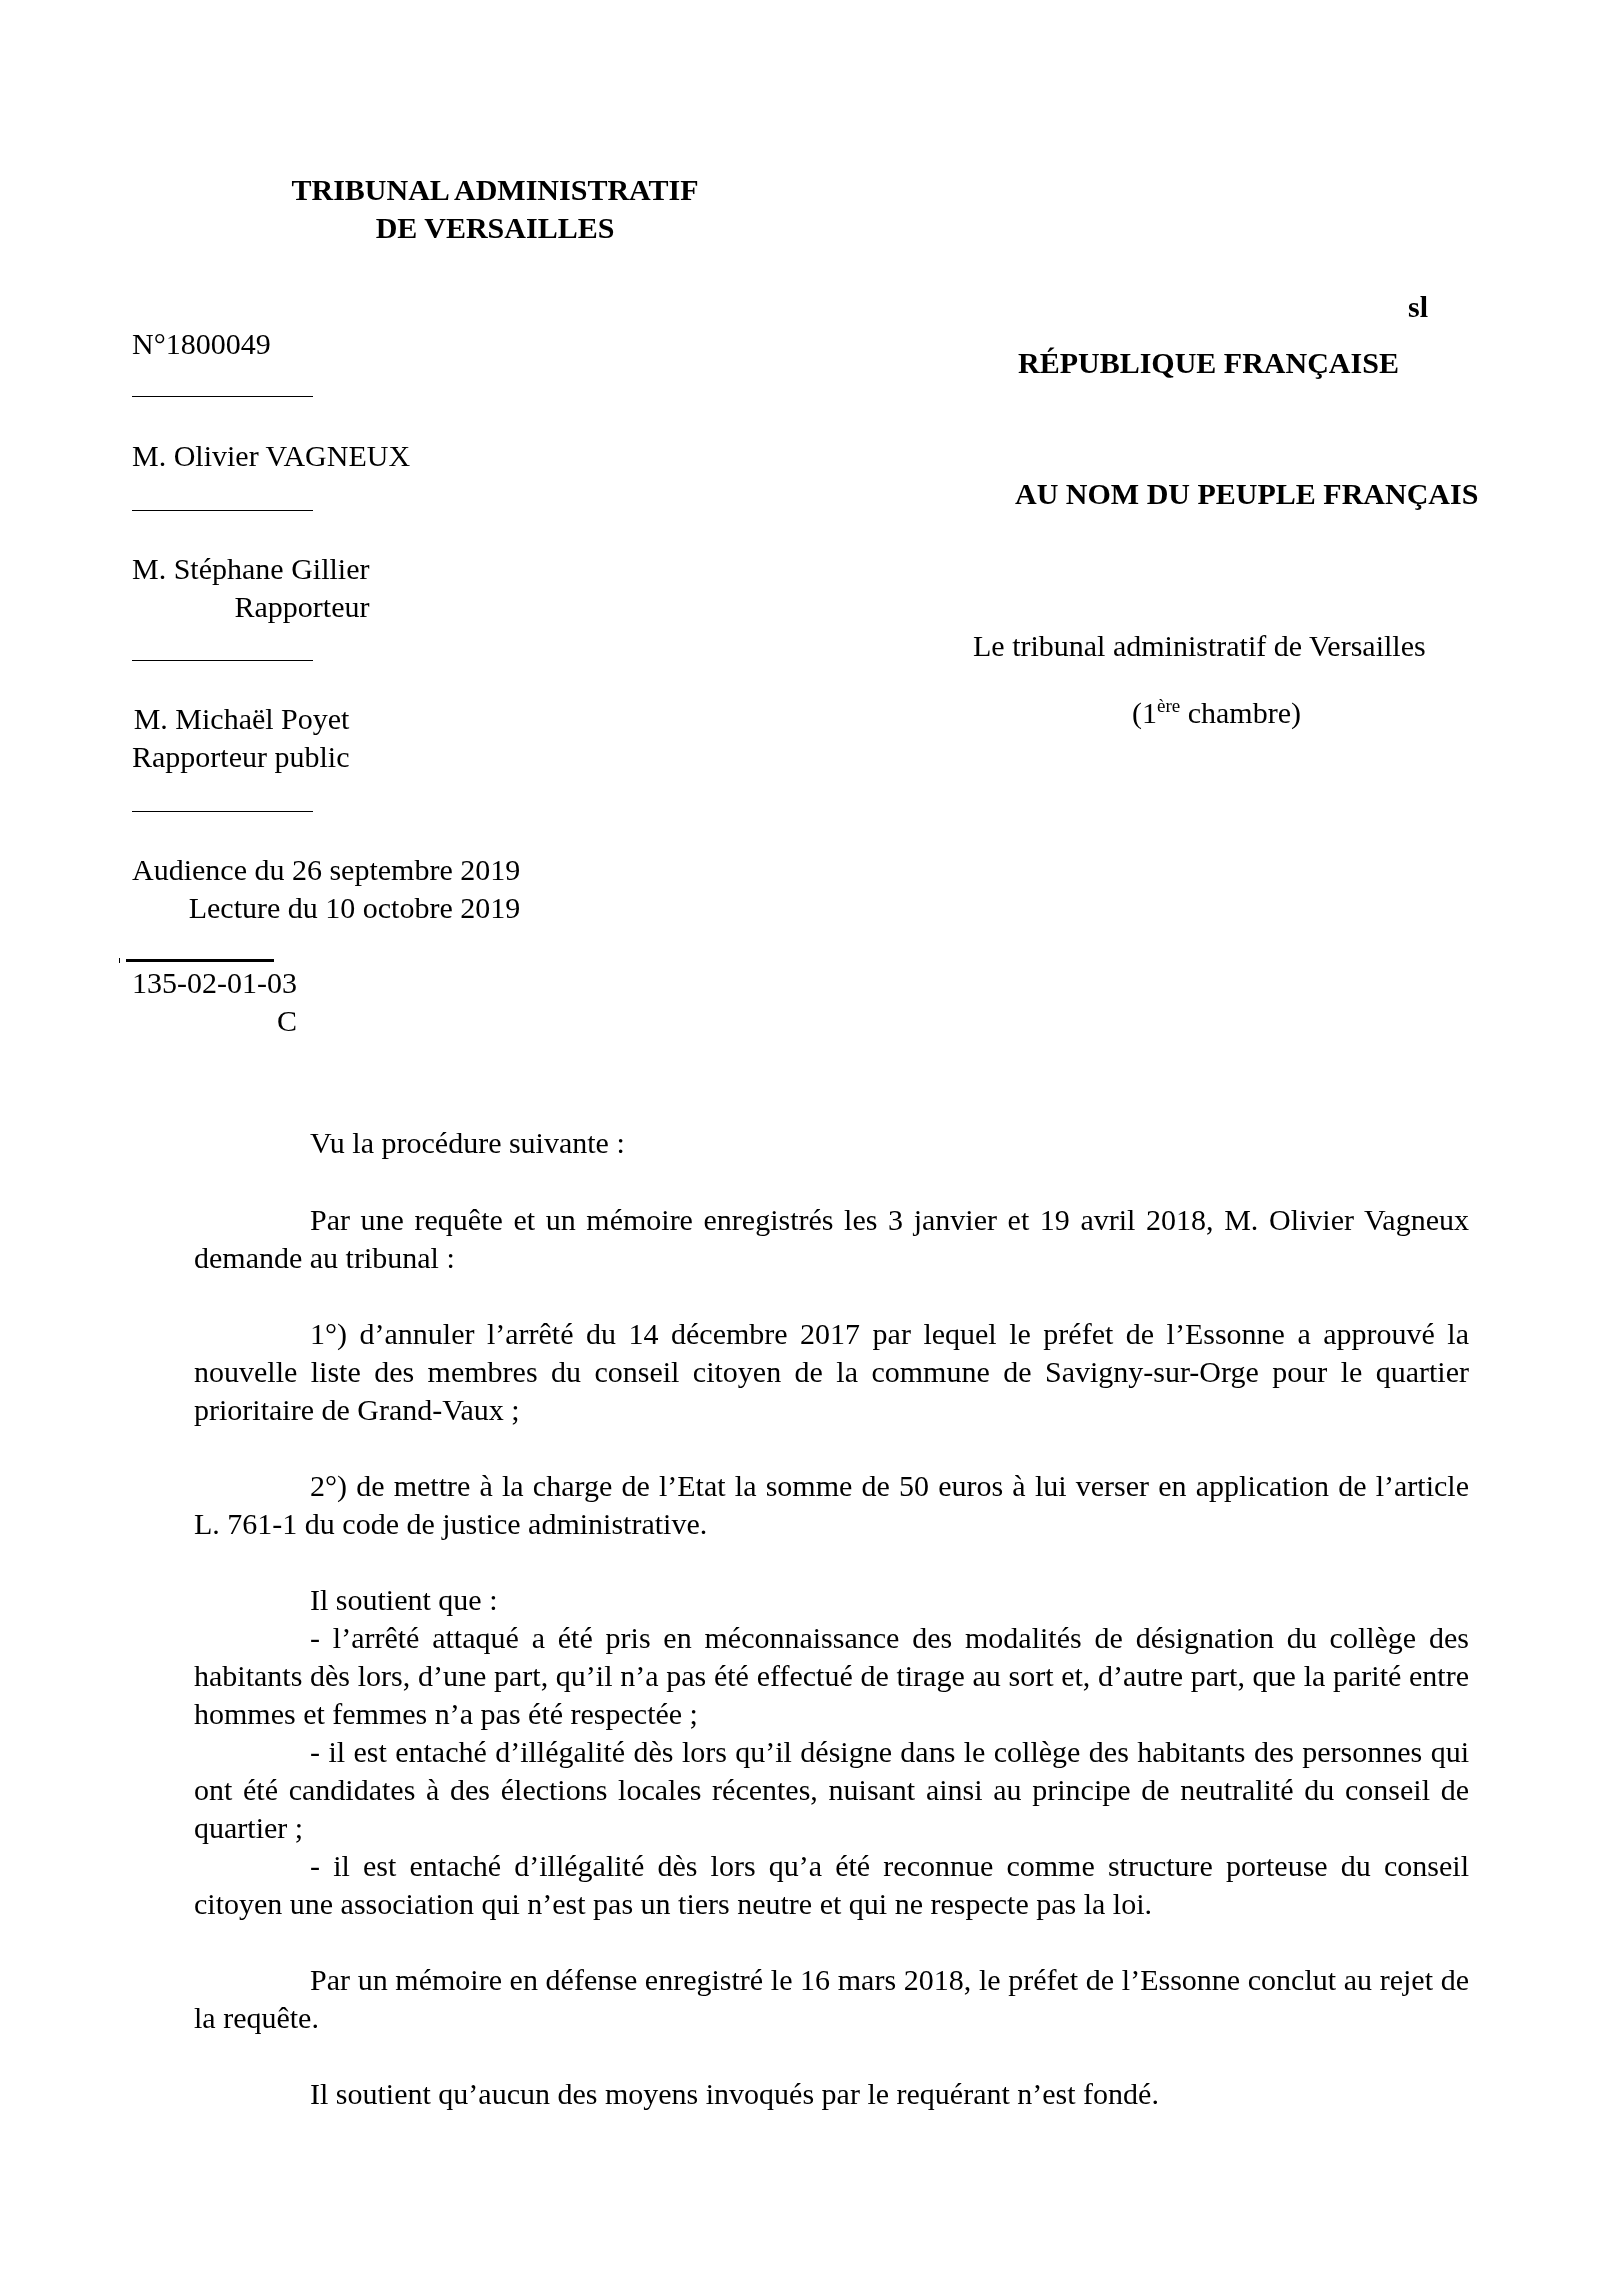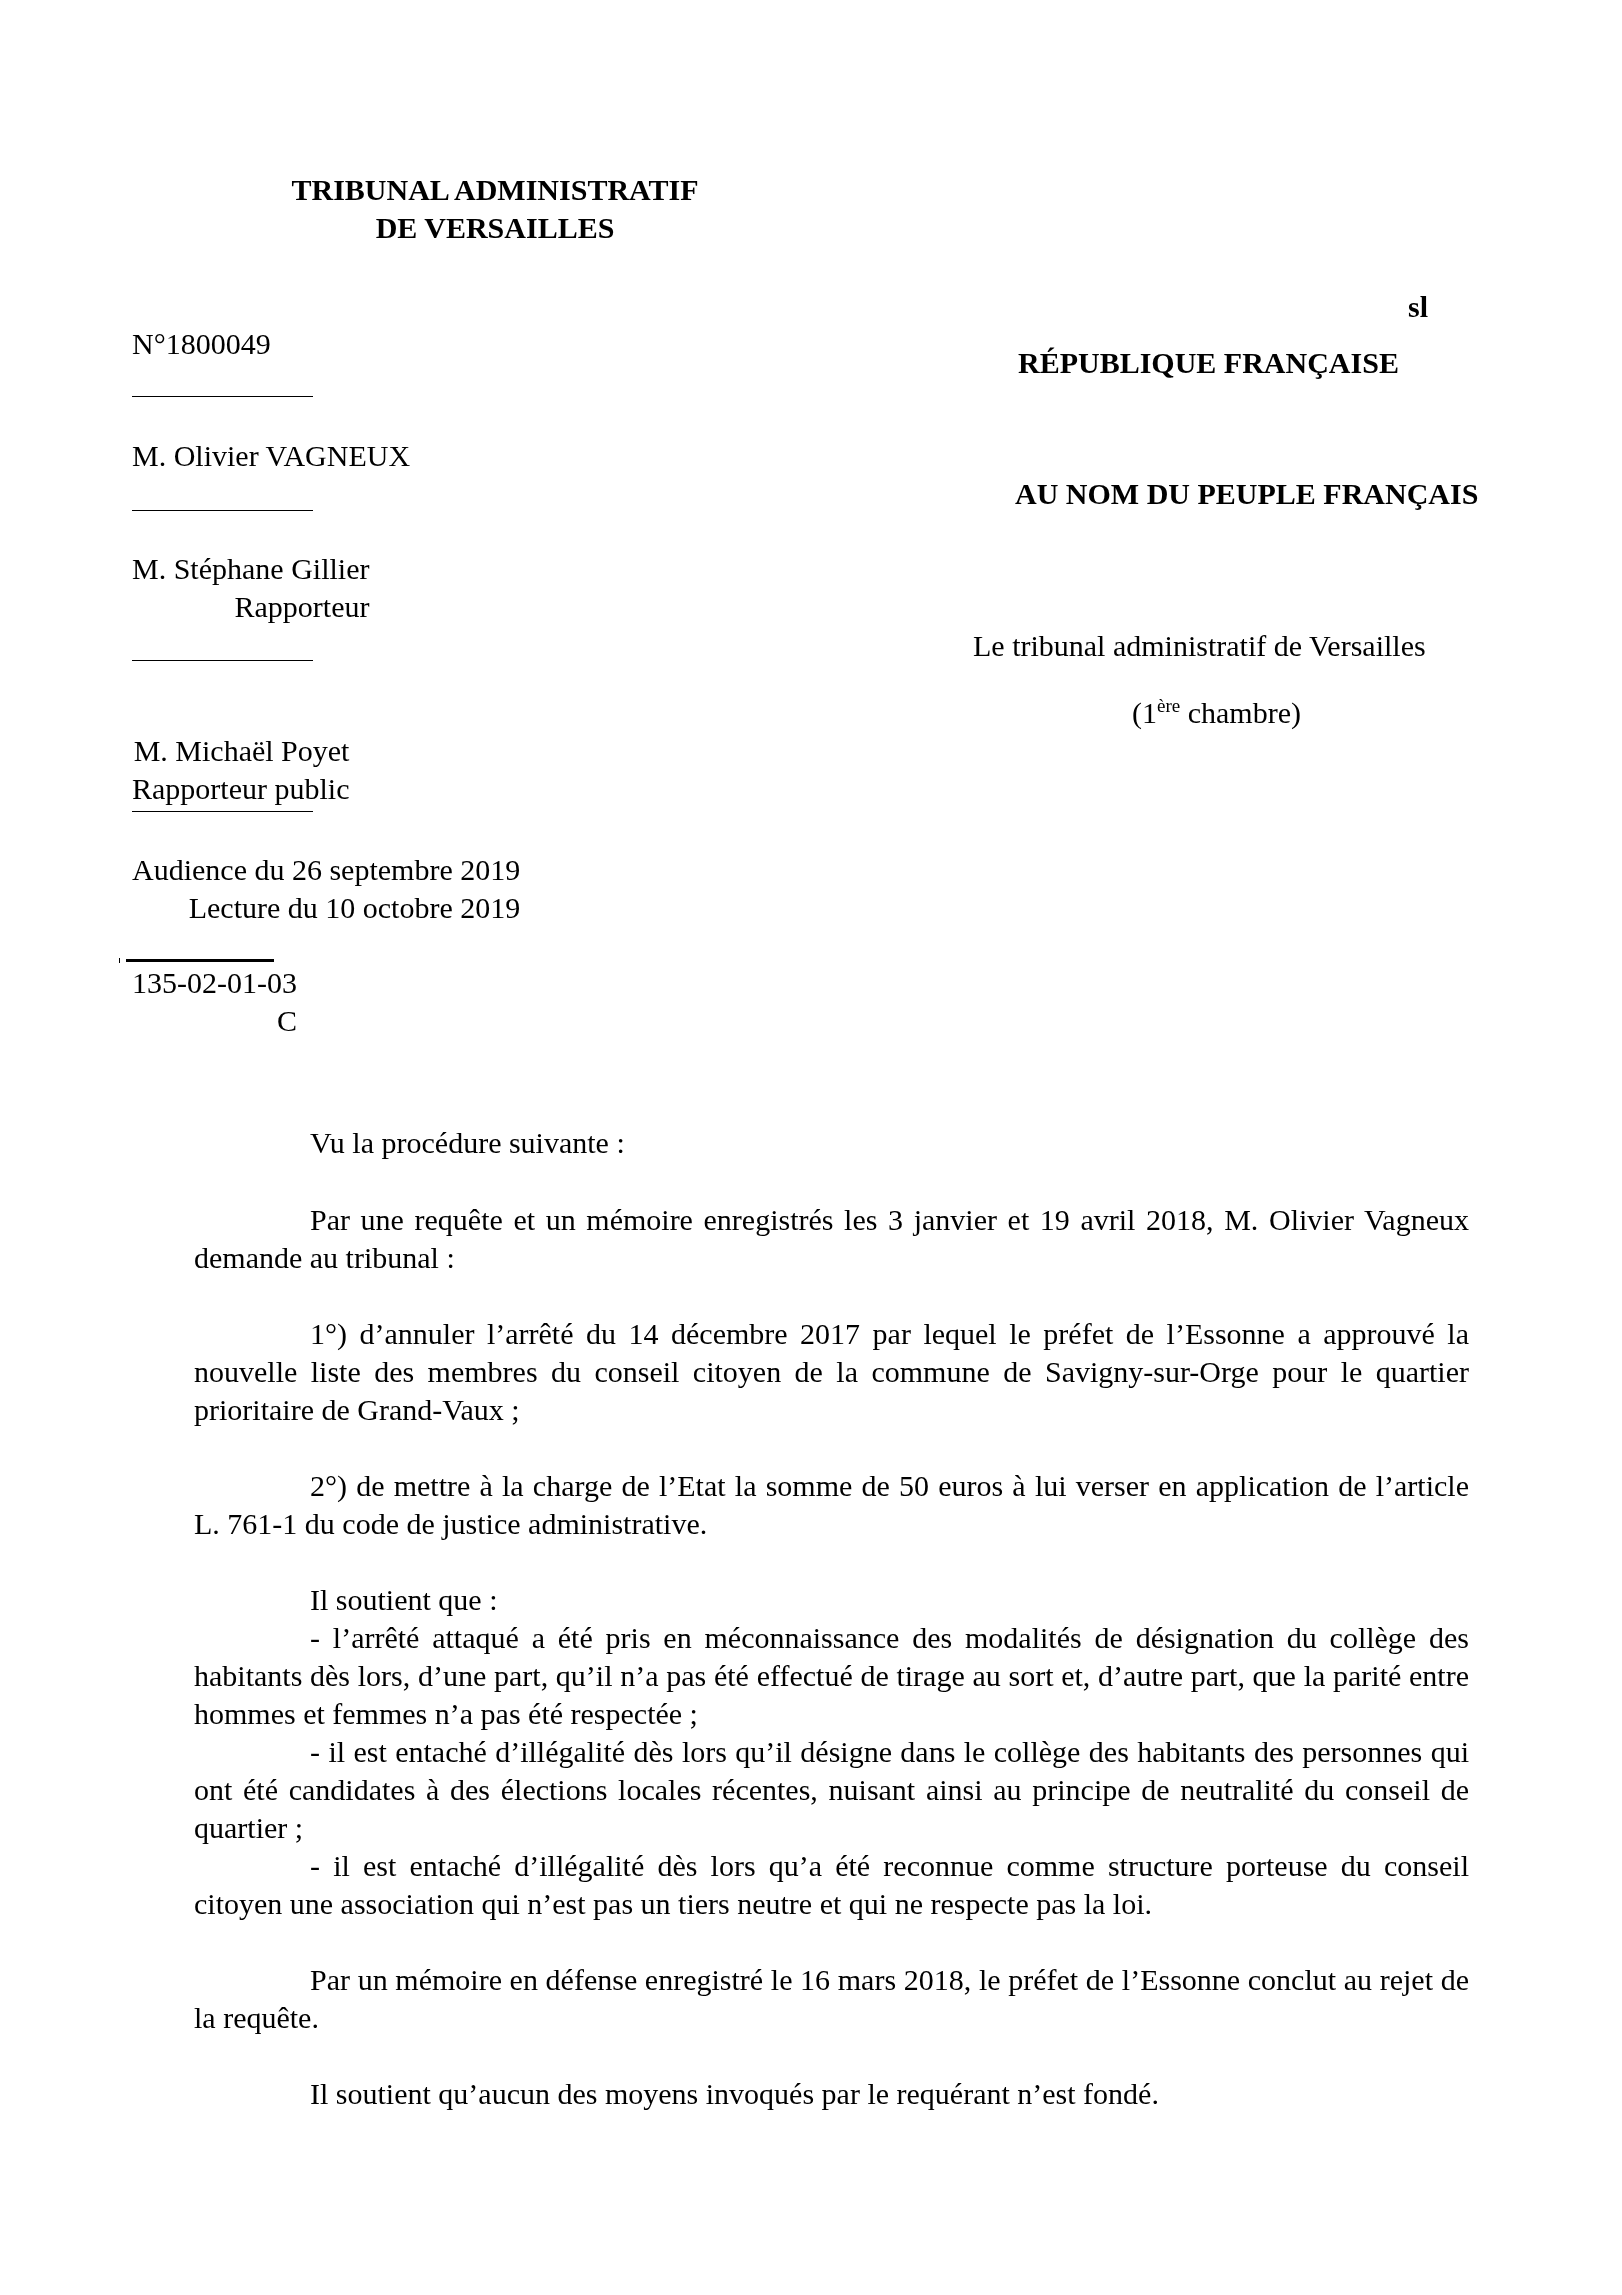--- a/index.html
+++ b/index.html
@@ -12,21 +12,21 @@
     .sep.thick { height: 3.3px; }
     sup { font-size: 19px; line-height: 0; vertical-align: 11px; }
 
     
     #court-title { left: 272px; top: 171px; width: 446px; text-align: center; }
     #court-title div { white-space: nowrap; text-align: center; }
 
     #case-number   { left: 132px; top: 325px; }
     #party-name    { left: 132px; top: 437px; }
     #rapporteur    { left: 132px; top: 550px; }
-    #rapporteur-pub{ left: 132px; top: 732px; font-family: Liberation Serif, serif; }
+    #rapporteur-pub{ left: 132px; top: 700px; font-family: Liberation Serif, serif; }
     #dates         { left: 132px; top: 851px; }
     #codes         { left: 132px; top: 964px; }
 
     #sep-1 { left: 132px; top: 396px; width: 181px; }
     #sep-2 { left: 132px; top: 510px; width: 181px; }
     #sep-3 { left: 132px; top: 660px; width: 181px; }
     #sep-4 { left: 132px; top: 811px; width: 181px; }
     #sep-5 { left: 126px; top: 959px; width: 148px; }
     #sep-5-tick { position:absolute; left: 119px; top: 958px; width: 1.3px; height: 5.2px; background:#000; }
 

